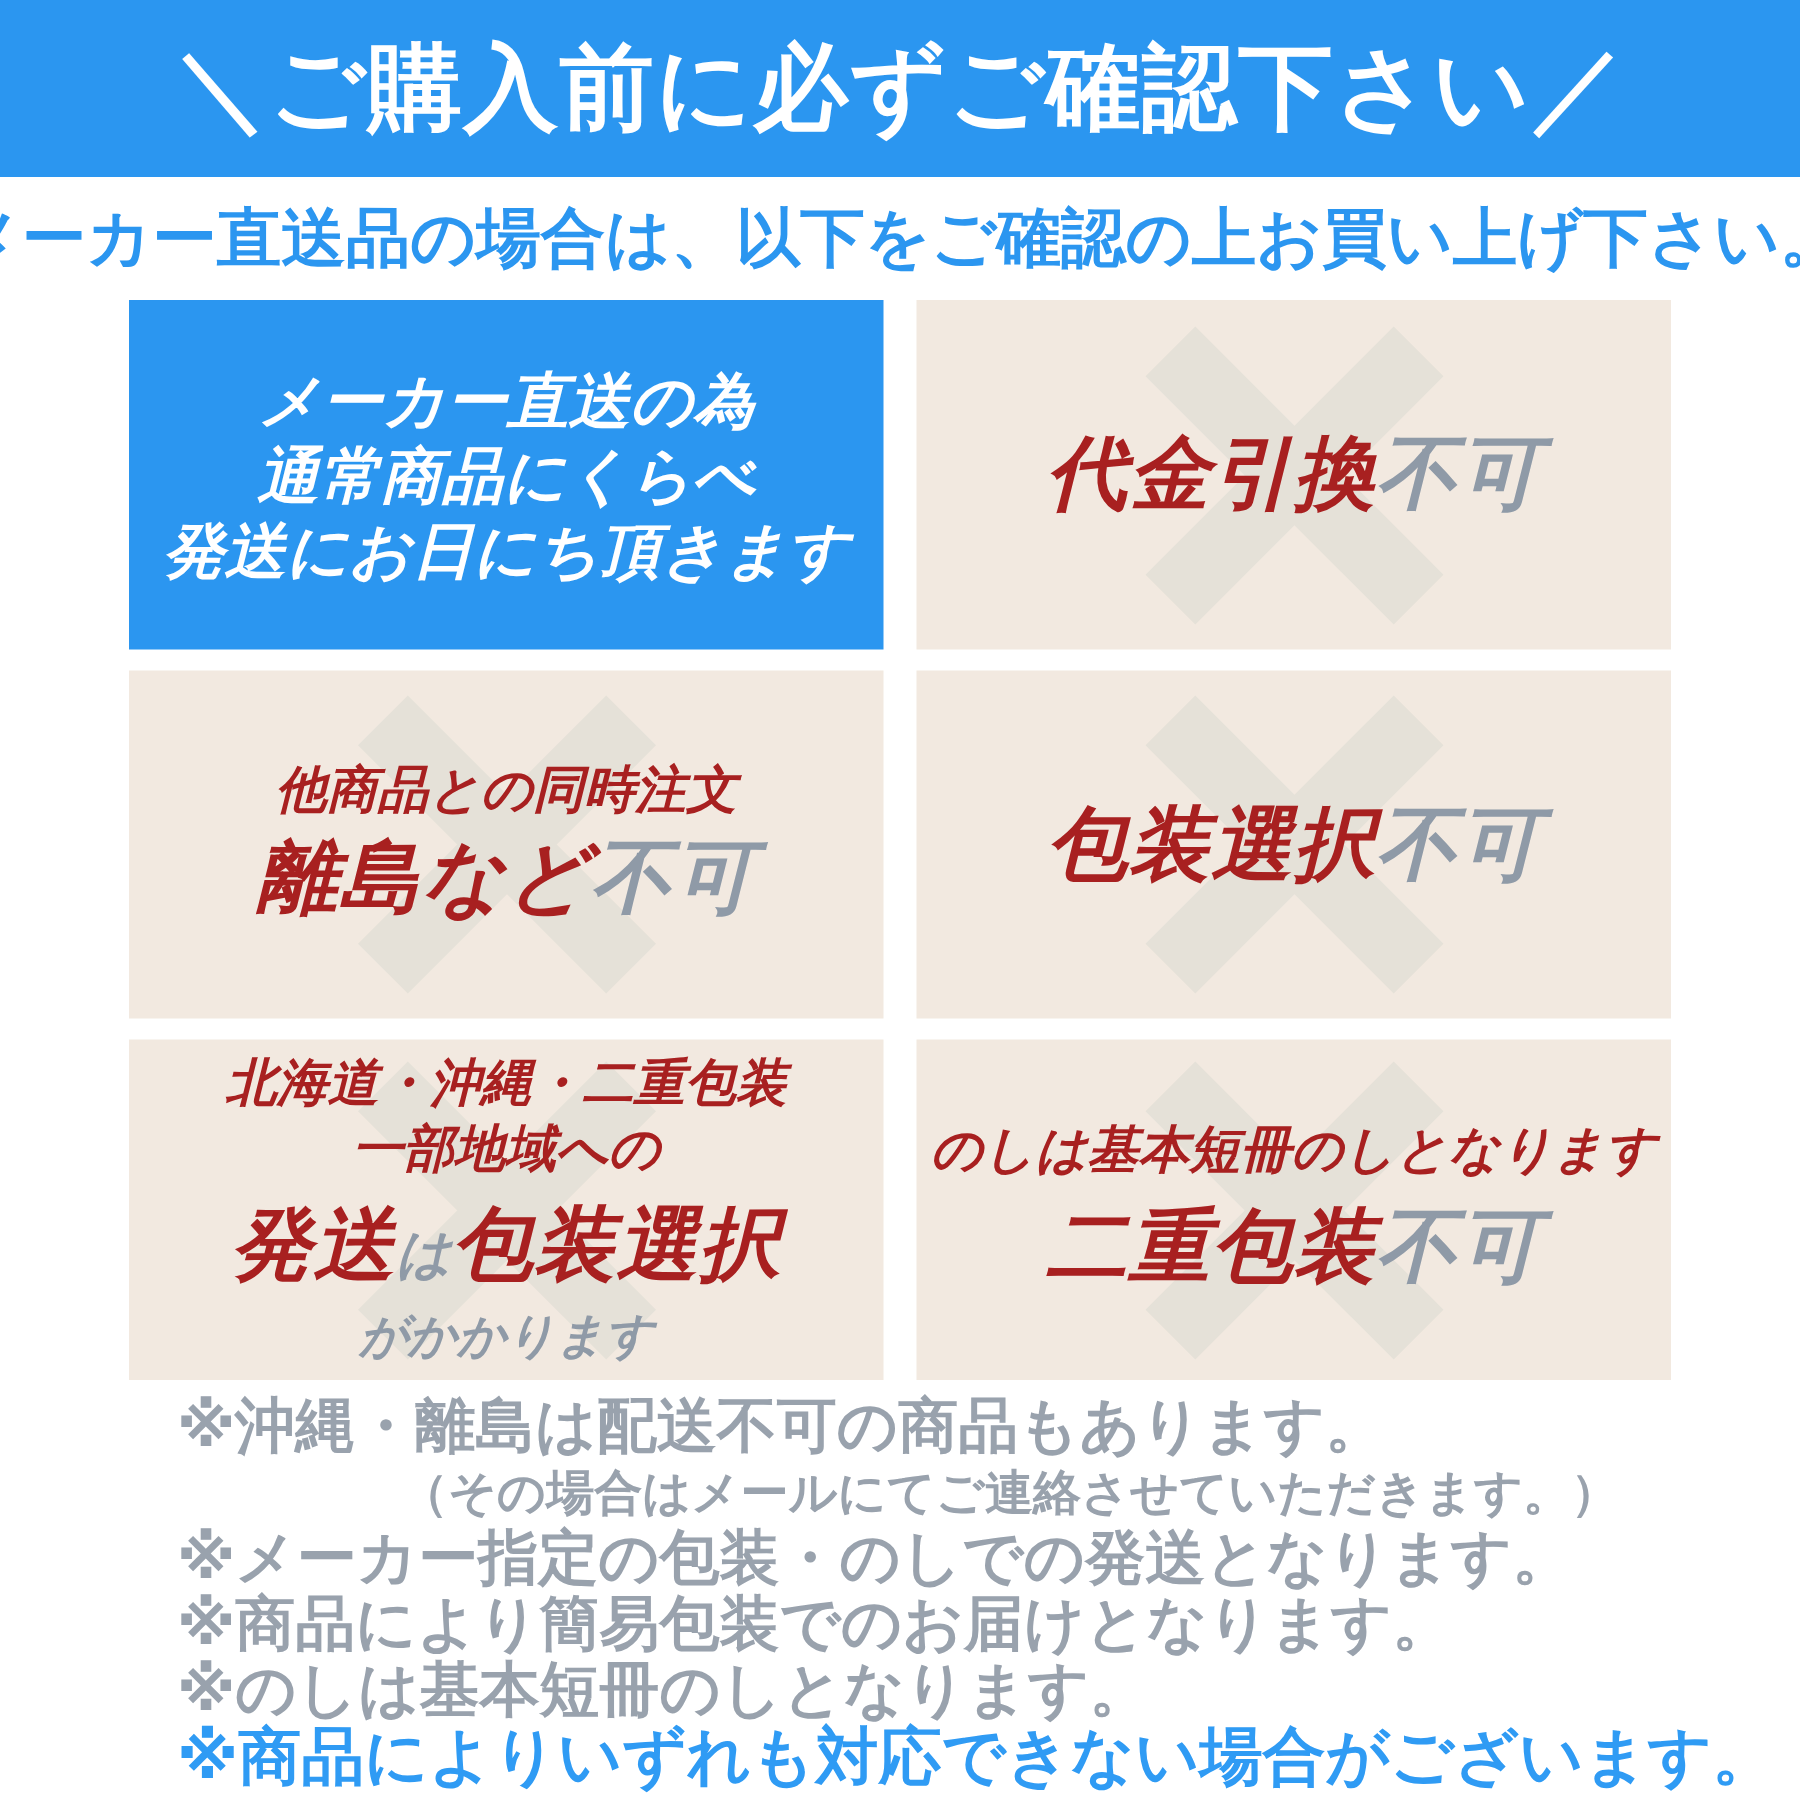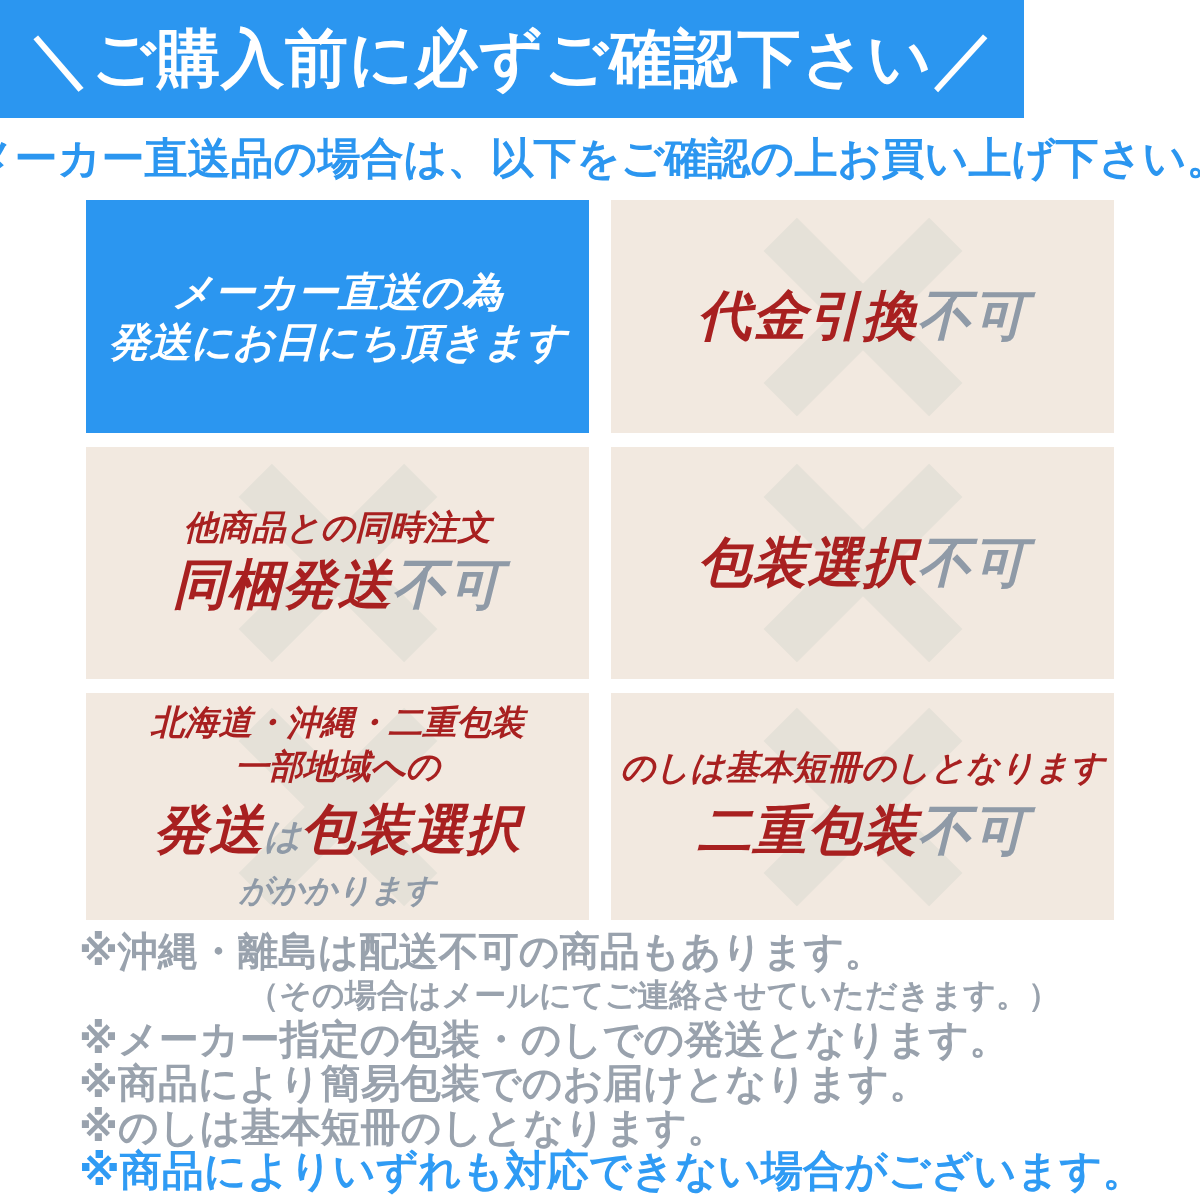--- a/index.html
+++ b/index.html
@@ -4,21 +4,21 @@
 <style>
   * { margin: 0; padding: 0; box-sizing: border-box; }
   html, body {
     width: 1200px; height: 1200px;
     background: #ffffff;
     font-family: "Liberation Sans", "DejaVu Sans", sans-serif;
     overflow: hidden;
   }
   
   .banner {
-    width: 1024px; height: 118px;
+    width: 1200px; height: 118px;
     background: #2b96f0;
     display: flex; align-items: center; justify-content: center;
   }
   .banner-title {
     color: #ffffff;
     font-size: 63px;
     font-weight: bold;
     letter-spacing: 1px;
     white-space: nowrap;
   }
@@ -109,21 +109,21 @@
     color: #8f9aa7;
     font-size: 32px;
     font-weight: bold;
     line-height: 46px;
     white-space: nowrap;
   }
   .gap6 { height: 6px; }
   
   .footer {
     margin-top: 9px;
-    padding-left: 79px;
+    padding-left: 118px;
   }
   .note {
     color: #99a2ad;
     font-size: 40px;
     font-weight: bold;
     line-height: 44px;
     white-space: nowrap;
   }
   .note-small {
     color: #99a2ad;
@@ -151,20 +151,21 @@
 
 <div class="subtitle-row">
   <span class="subtitle">メーカー直送品の場合は、以下をご確認の上お買い上げ下さい。</span>
 </div>
 
 <div class="grid">
 
   <div class="box box-blue">
     <div class="box-content">
       <div class="blue-line">メーカー直送の為</div>
+      <div class="blue-line">通常商品にくらべ</div>
       <div class="blue-line">発送にお日にち頂きます</div>
     </div>
   </div>
 
   <div class="box box-beige">
     <div class="xmark">
       <span class="bar bar1"></span>
       <span class="bar bar2"></span>
     </div>
     <div class="box-content">
@@ -176,21 +177,21 @@
   </div>
 
   <div class="box box-beige">
     <div class="xmark">
       <span class="bar bar1"></span>
       <span class="bar bar2"></span>
     </div>
     <div class="box-content">
       <div class="small-red">他商品との同時注文</div>
       <div class="big-line">
-        <span class="big-red">同梱発送</span>
+        <span class="big-red">離島など</span>
         <span class="big-gray">不可</span>
       </div>
     </div>
   </div>
 
   <div class="box box-beige">
     <div class="xmark">
       <span class="bar bar1"></span>
       <span class="bar bar2"></span>
     </div>

